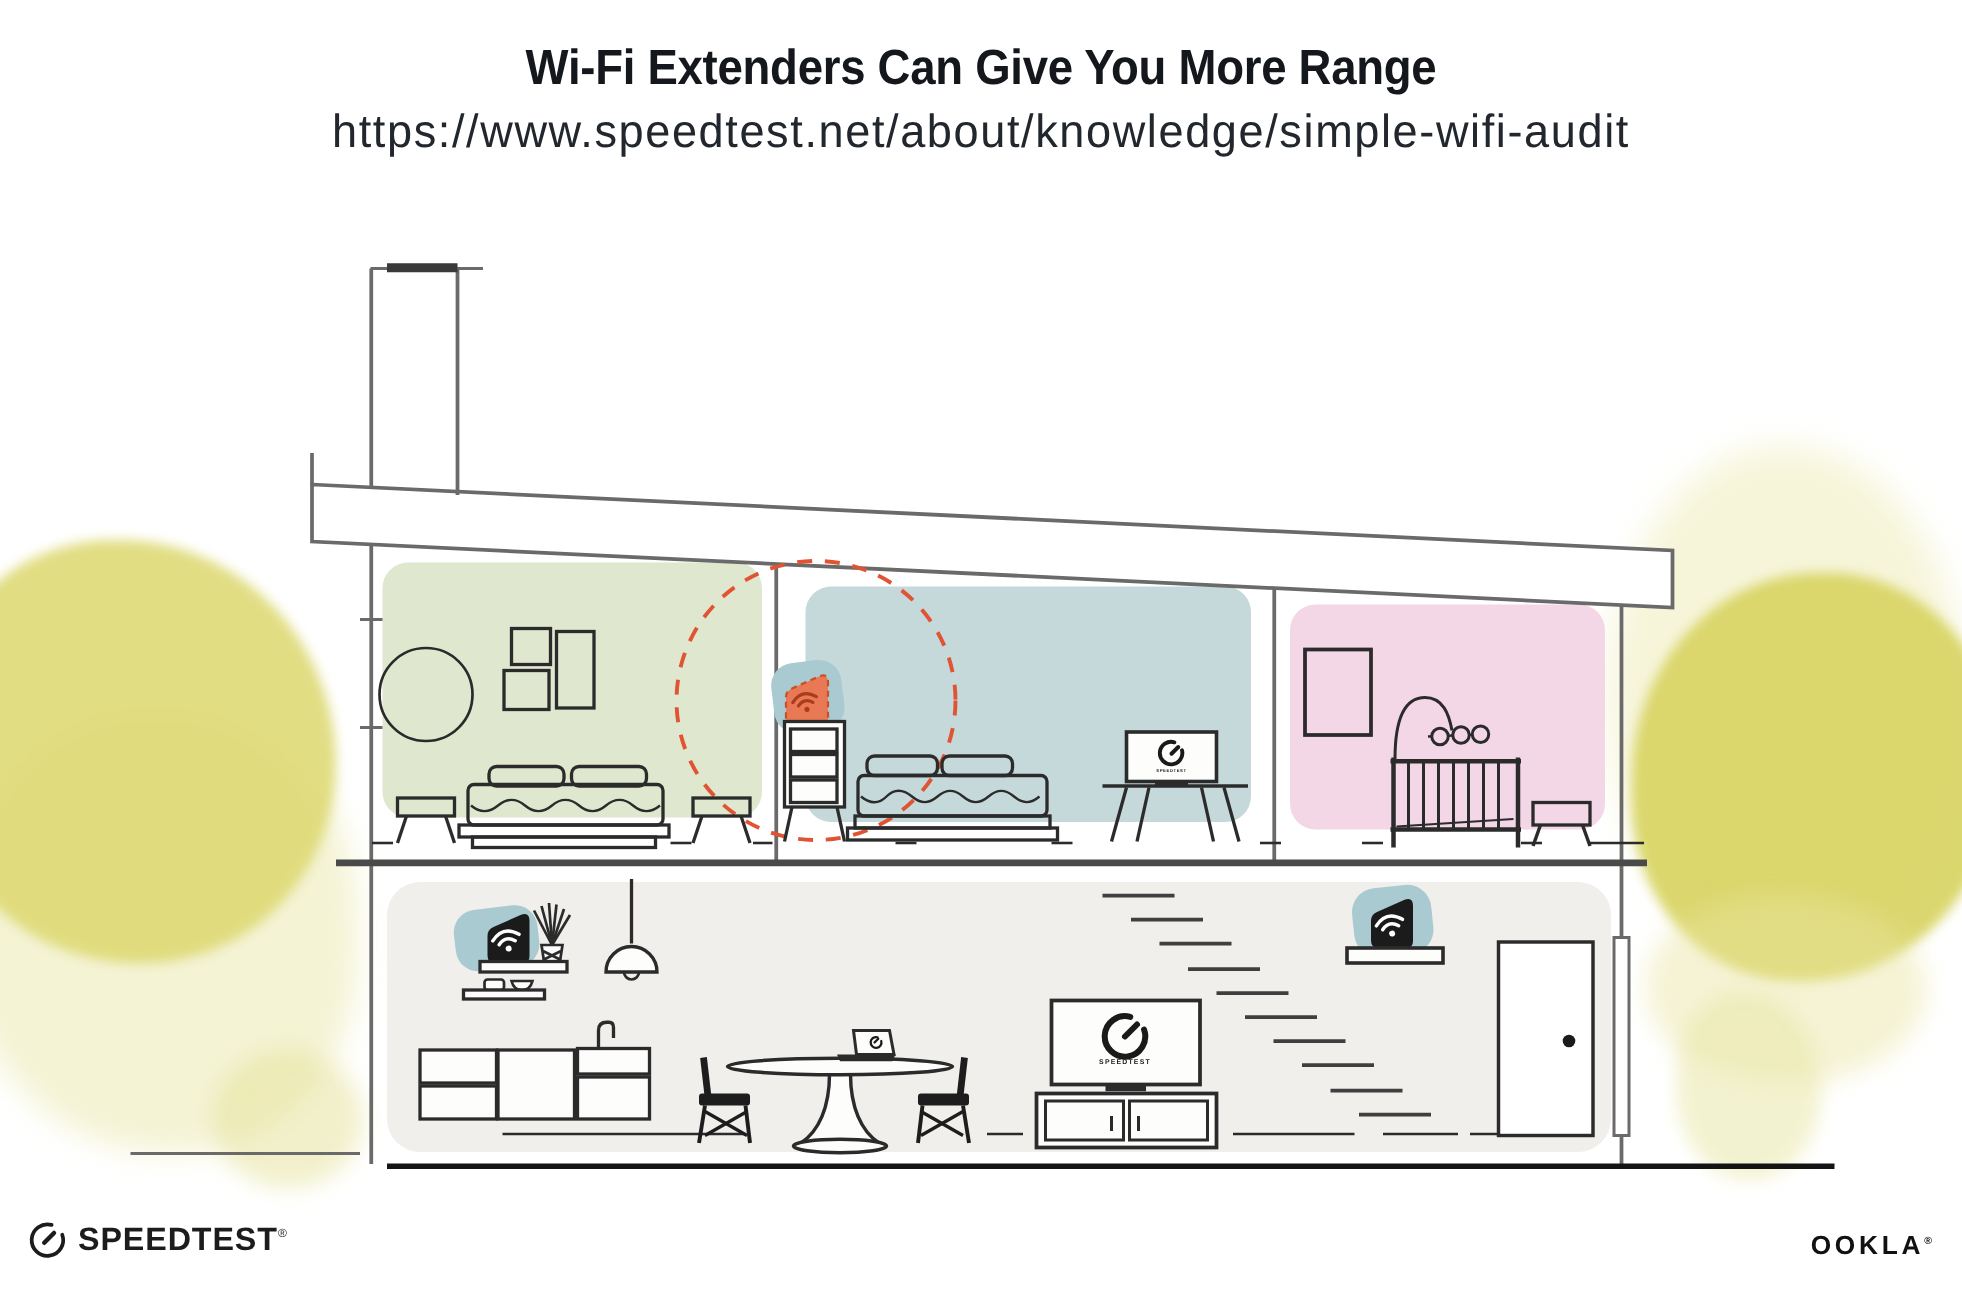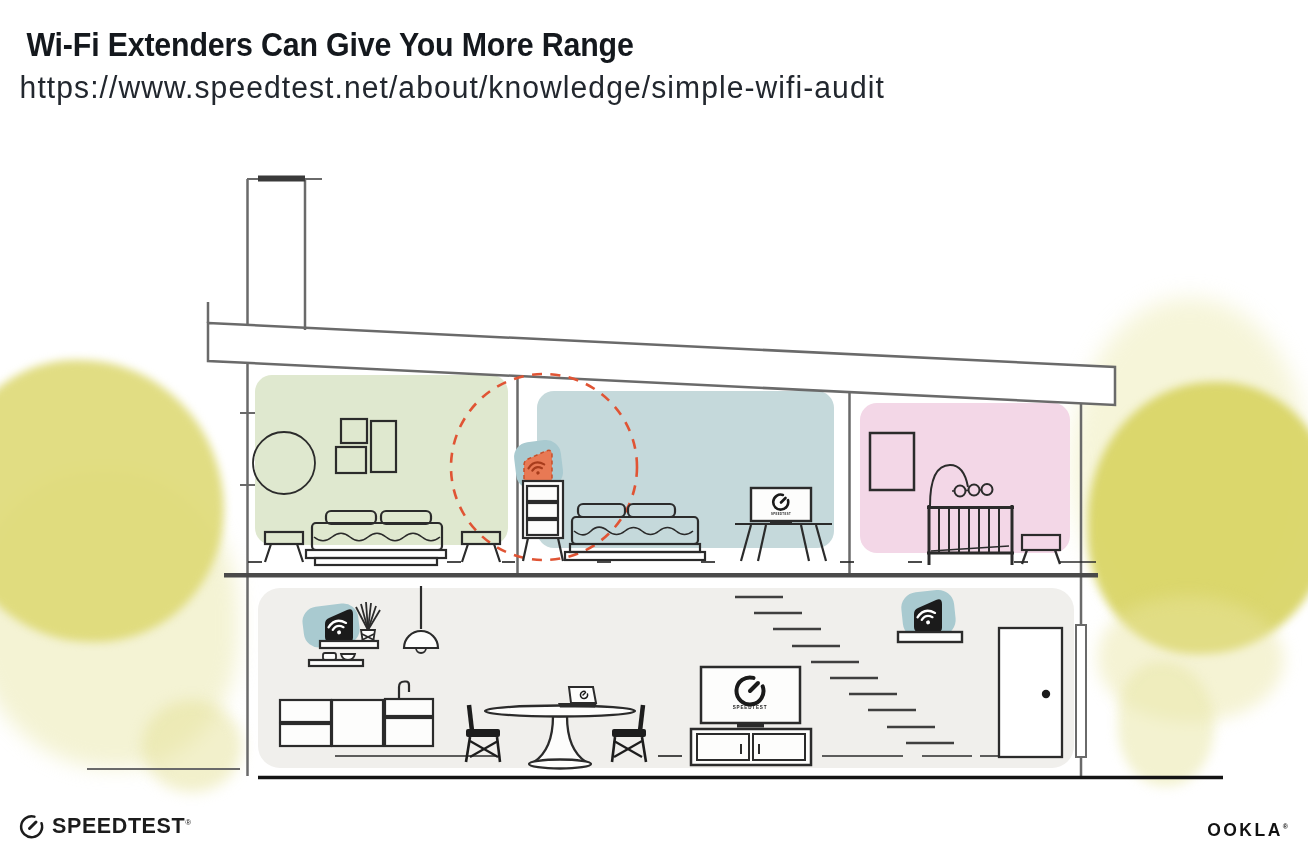--- a/index.html
+++ b/index.html
@@ -1,20 +1,20 @@
 <!DOCTYPE html>
 <html><head>
 <meta charset="utf-8">
 <style>
   * { margin:0; padding:0; box-sizing:border-box; }
   body { background:#ffffff; font-family:"Liberation Sans", sans-serif; }
   .page { position:relative; width:1308px; height:861px; background:#ffffff; overflow:hidden; }
 
   
-  .hdr { position:absolute; left:0; top:0; width:100%; text-align:left; }
+  .hdr { position:absolute; left:0; top:0; width:100%; text-align:center; }
   .hdr-title { margin-top:26px; font-size:33px; font-weight:700; color:#14181d;
                letter-spacing:-0.2px; display:inline-block; transform:scaleX(0.92); white-space:nowrap; }
   .hdr-url { margin-top:6px; font-size:31px; font-weight:400; color:#22272e;
              letter-spacing:1.1px; display:block; transform:scaleX(0.97); white-space:nowrap; }
 
   
   .blob { position:absolute; pointer-events:none; }
   .tl-main  { left:-48px; top:360px; width:272px; height:282px; background:rgba(221,216,114,0.88);
               border-radius:46% 54% 48% 52%; filter:blur(4px); }
   .tl-wash  { left:-30px; top:468px; width:268px; height:300px; background:rgba(229,226,152,0.42);

